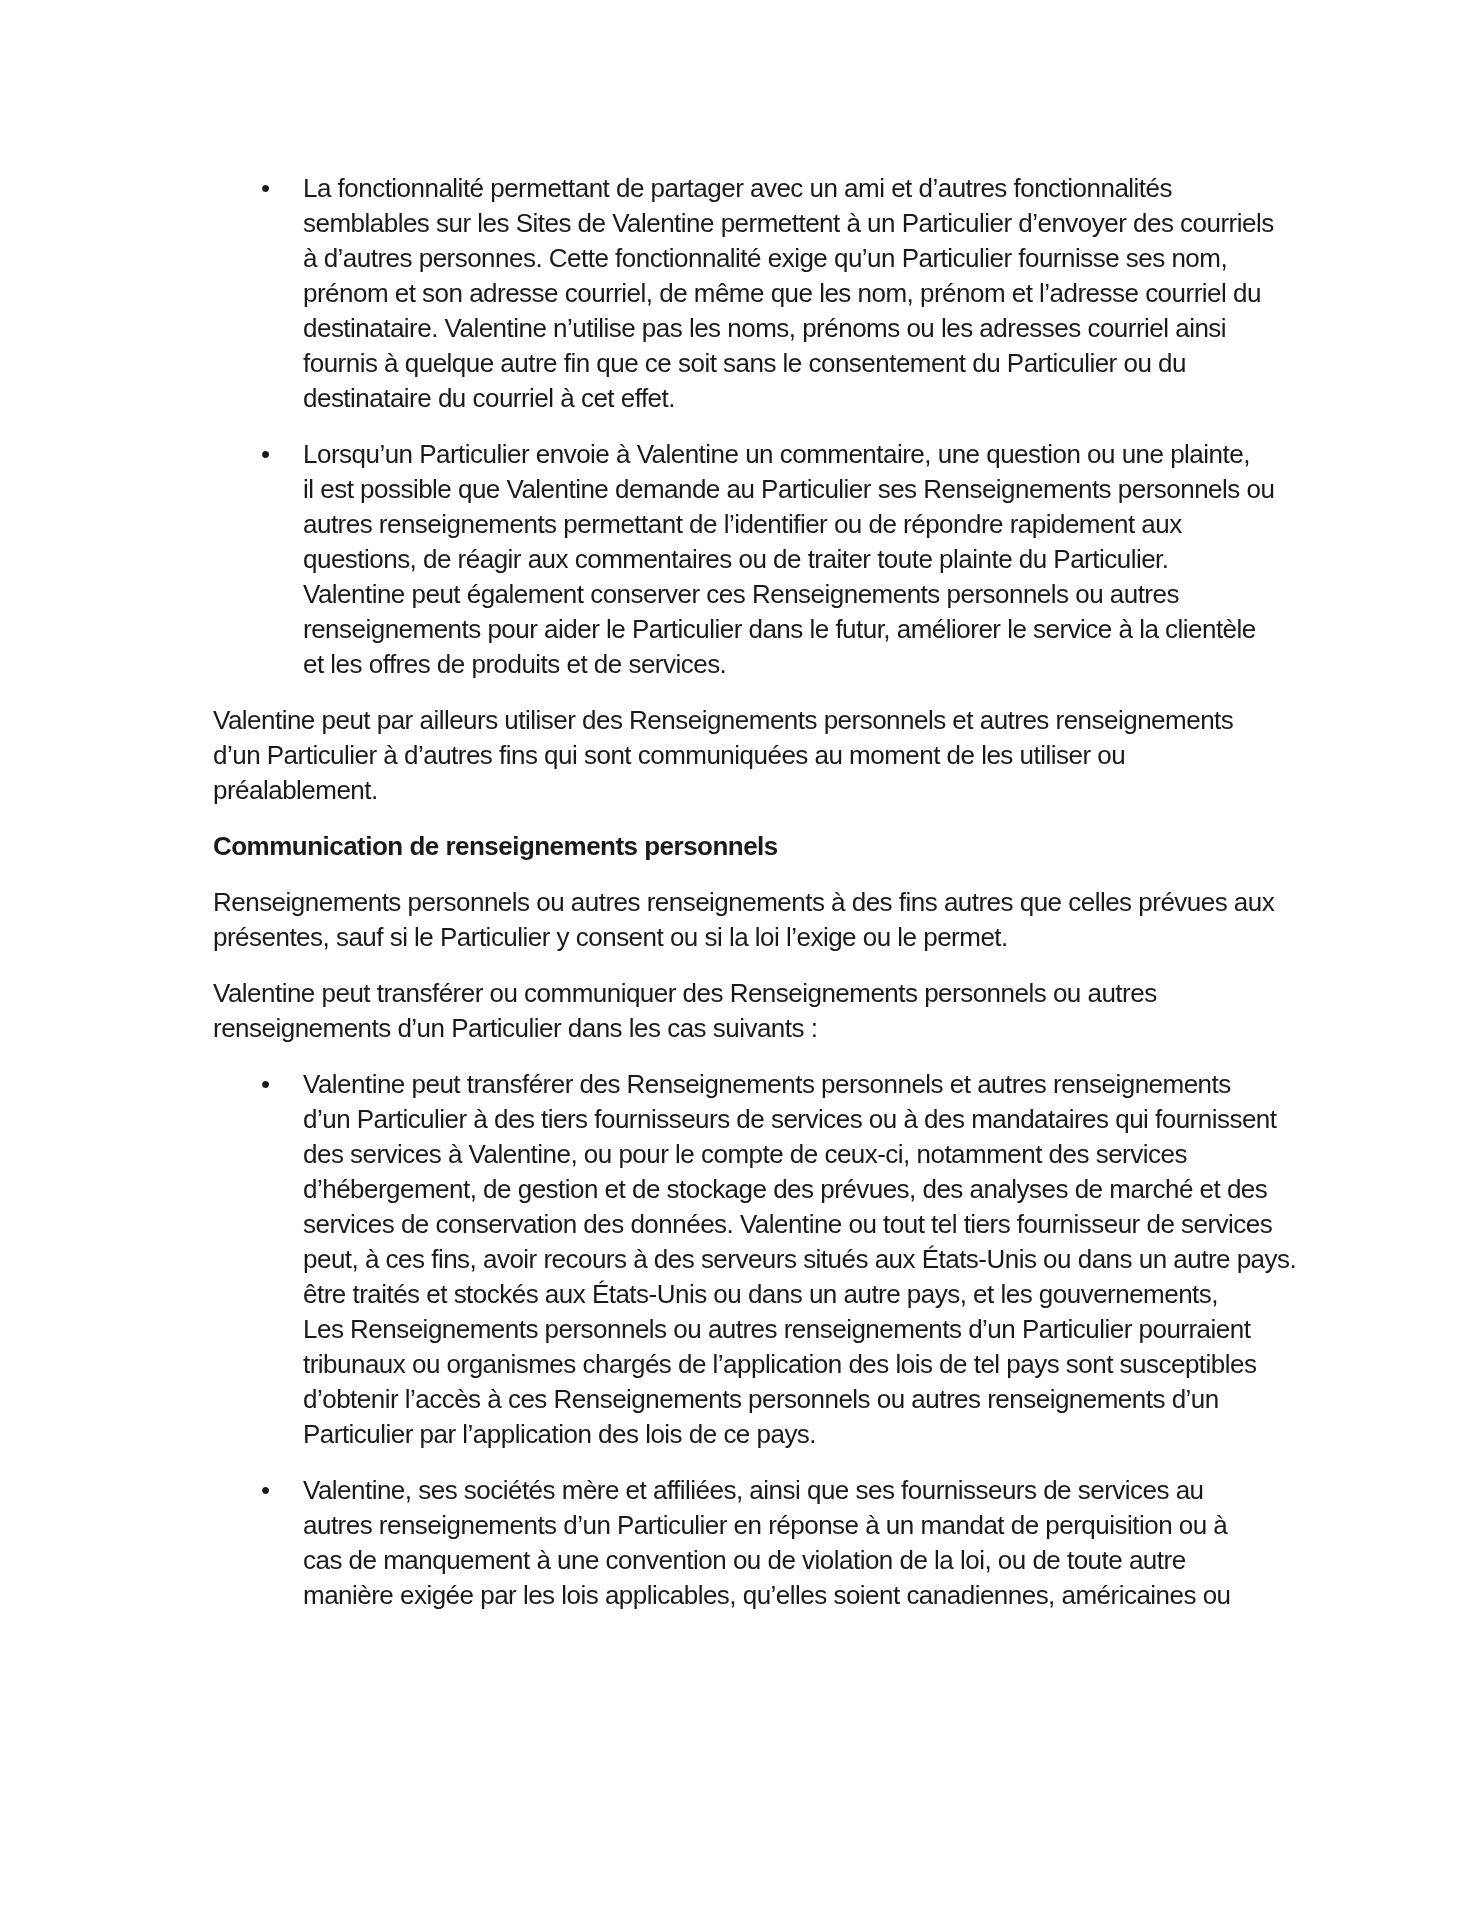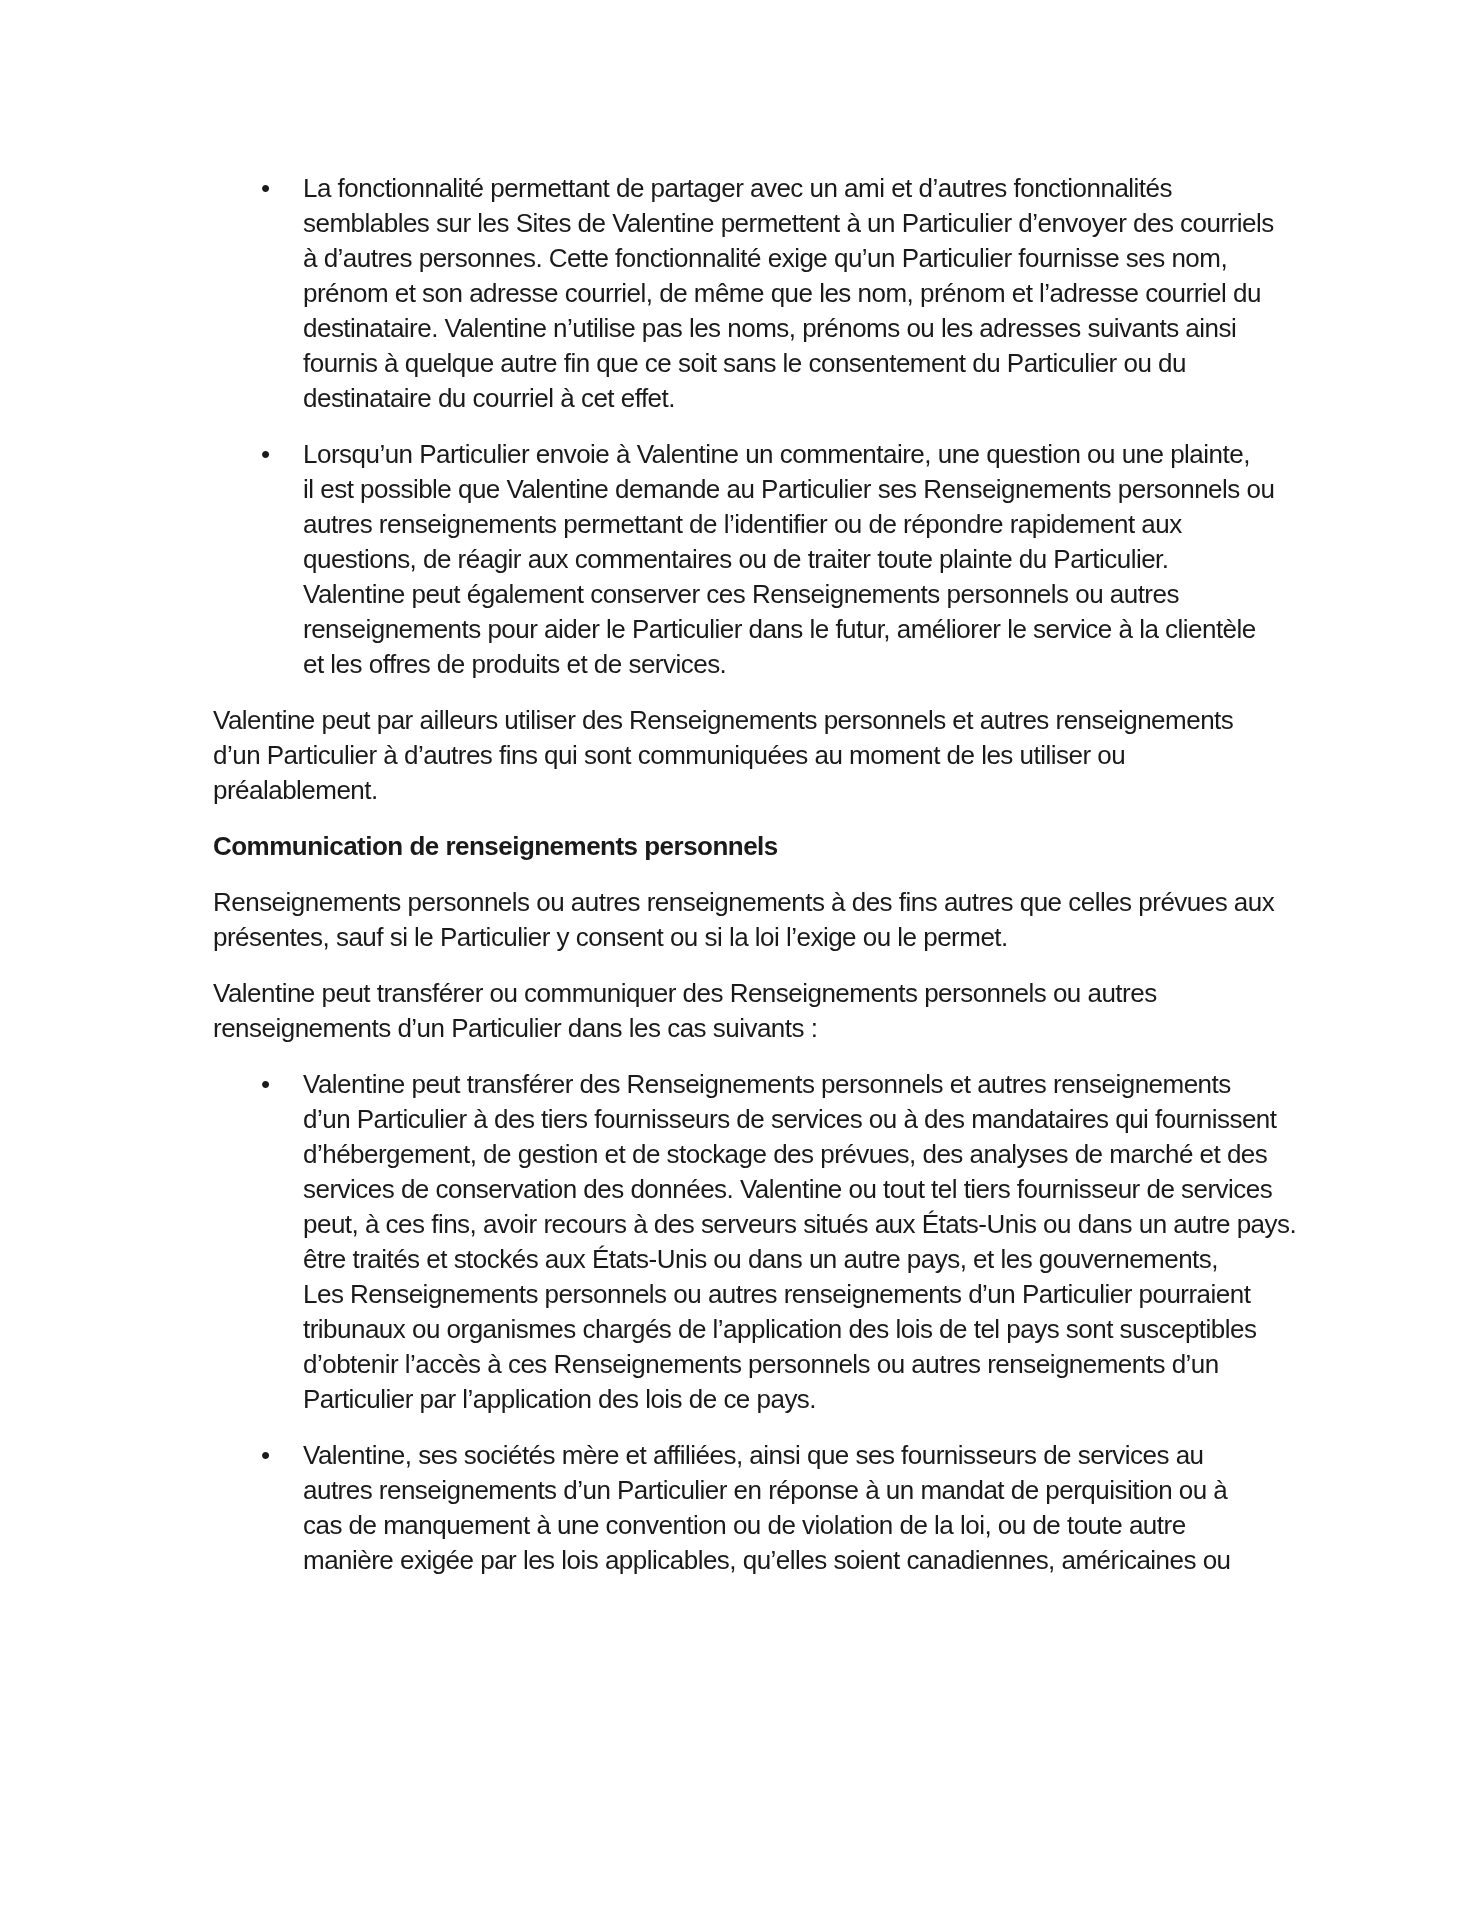--- a/index.html
+++ b/index.html
@@ -54,21 +54,21 @@
 <div class="page">
   <div class="doc">
 
     <div class="block bullet">
       <span class="bullet-marker">•</span>
       <div class="block-lines">
           <div class="line">La fonctionnalité permettant de partager avec un ami et d’autres fonctionnalités</div>
           <div class="line">semblables sur les Sites de Valentine permettent à un Particulier d’envoyer des courriels</div>
           <div class="line">à d’autres personnes. Cette fonctionnalité exige qu’un Particulier fournisse ses nom,</div>
           <div class="line">prénom et son adresse courriel, de même que les nom, prénom et l’adresse courriel du</div>
-          <div class="line">destinataire. Valentine n’utilise pas les noms, prénoms ou les adresses suivants ainsi</div>
+          <div class="line">destinataire. Valentine n’utilise pas les noms, prénoms ou les adresses courriel ainsi</div>
           <div class="line">fournis à quelque autre fin que ce soit sans le consentement du Particulier ou du</div>
           <div class="line">destinataire du courriel à cet effet.</div>
         </div>
     </div>
 
     <div class="block bullet">
       <span class="bullet-marker">•</span>
       <div class="block-lines">
           <div class="line">Lorsqu’un Particulier envoie à Valentine un commentaire, une question ou une plainte,</div>
           <div class="line">il est possible que Valentine demande au Particulier ses Renseignements personnels ou</div>
@@ -104,20 +104,21 @@
           <div class="line">Valentine peut transférer ou communiquer des Renseignements personnels ou autres</div>
           <div class="line">renseignements d’un Particulier dans les cas suivants :</div>
         </div>
     </div>
 
     <div class="block bullet">
       <span class="bullet-marker">•</span>
       <div class="block-lines">
           <div class="line">Valentine peut transférer des Renseignements personnels et autres renseignements</div>
           <div class="line">d’un Particulier à des tiers fournisseurs de services ou à des mandataires qui fournissent</div>
+          <div class="line">des services à Valentine, ou pour le compte de ceux-ci, notamment des services</div>
           <div class="line">d’hébergement, de gestion et de stockage des prévues, des analyses de marché et des</div>
           <div class="line">services de conservation des données. Valentine ou tout tel tiers fournisseur de services</div>
           <div class="line">peut, à ces fins, avoir recours à des serveurs situés aux États-Unis ou dans un autre pays.</div>
           <div class="line">être traités et stockés aux États-Unis ou dans un autre pays, et les gouvernements,</div>
           <div class="line">Les Renseignements personnels ou autres renseignements d’un Particulier pourraient</div>
           <div class="line">tribunaux ou organismes chargés de l’application des lois de tel pays sont susceptibles</div>
           <div class="line">d’obtenir l’accès à ces Renseignements personnels ou autres renseignements d’un</div>
           <div class="line">Particulier par l’application des lois de ce pays.</div>
         </div>
     </div>

